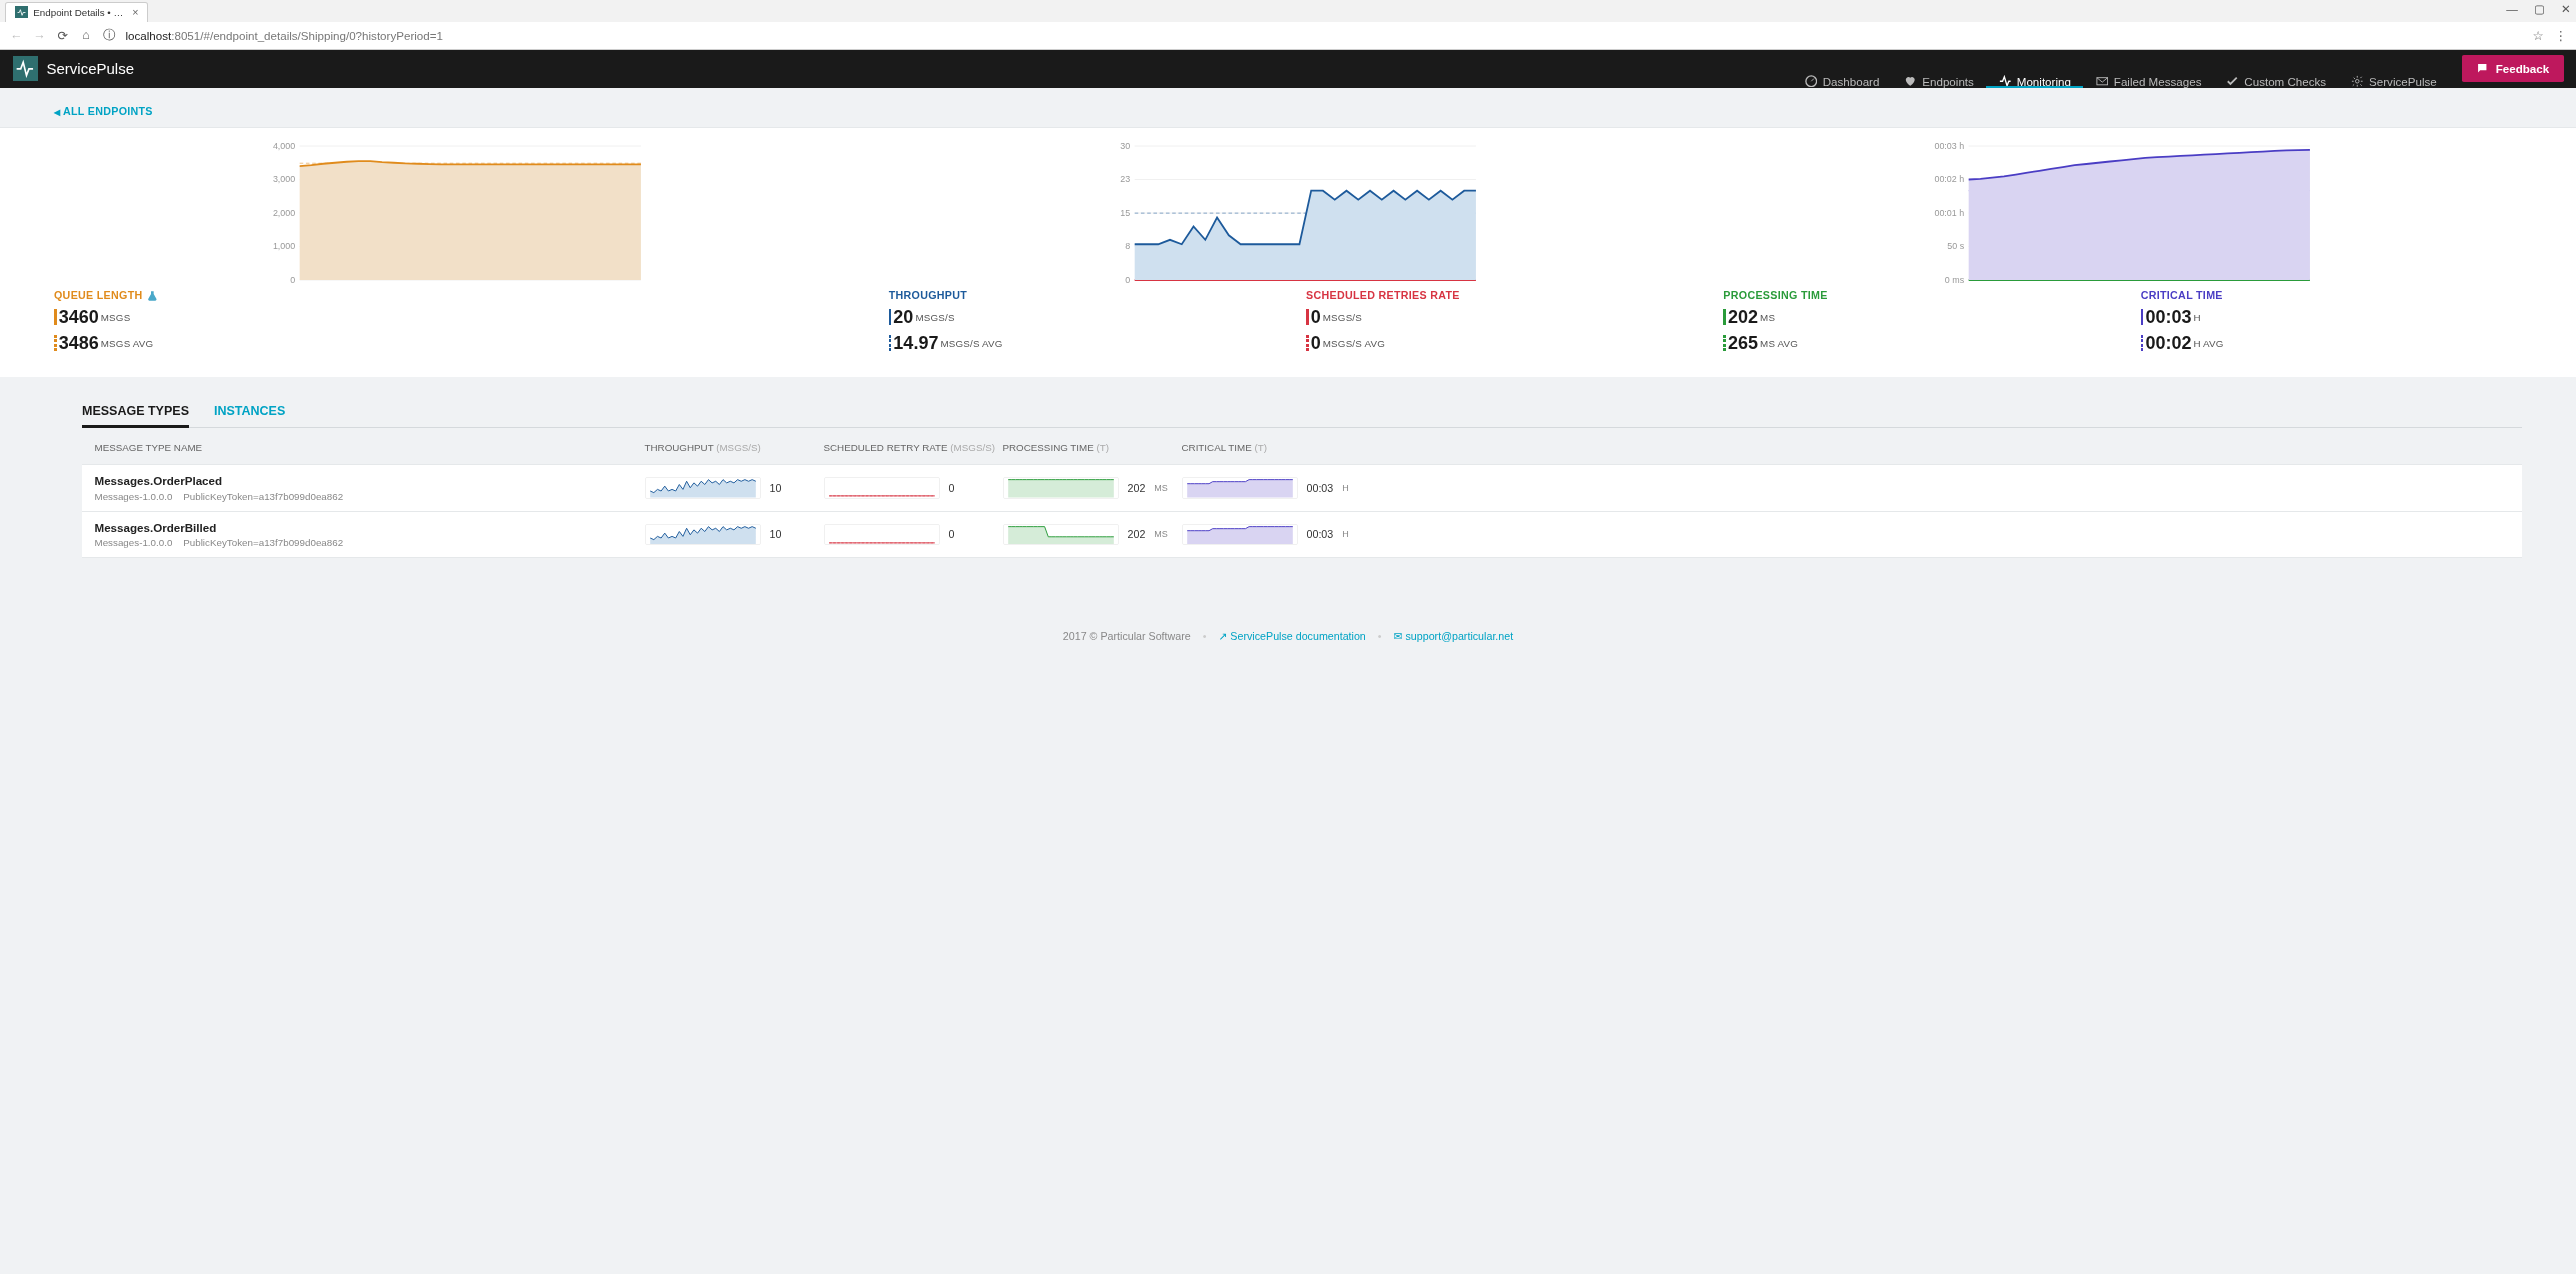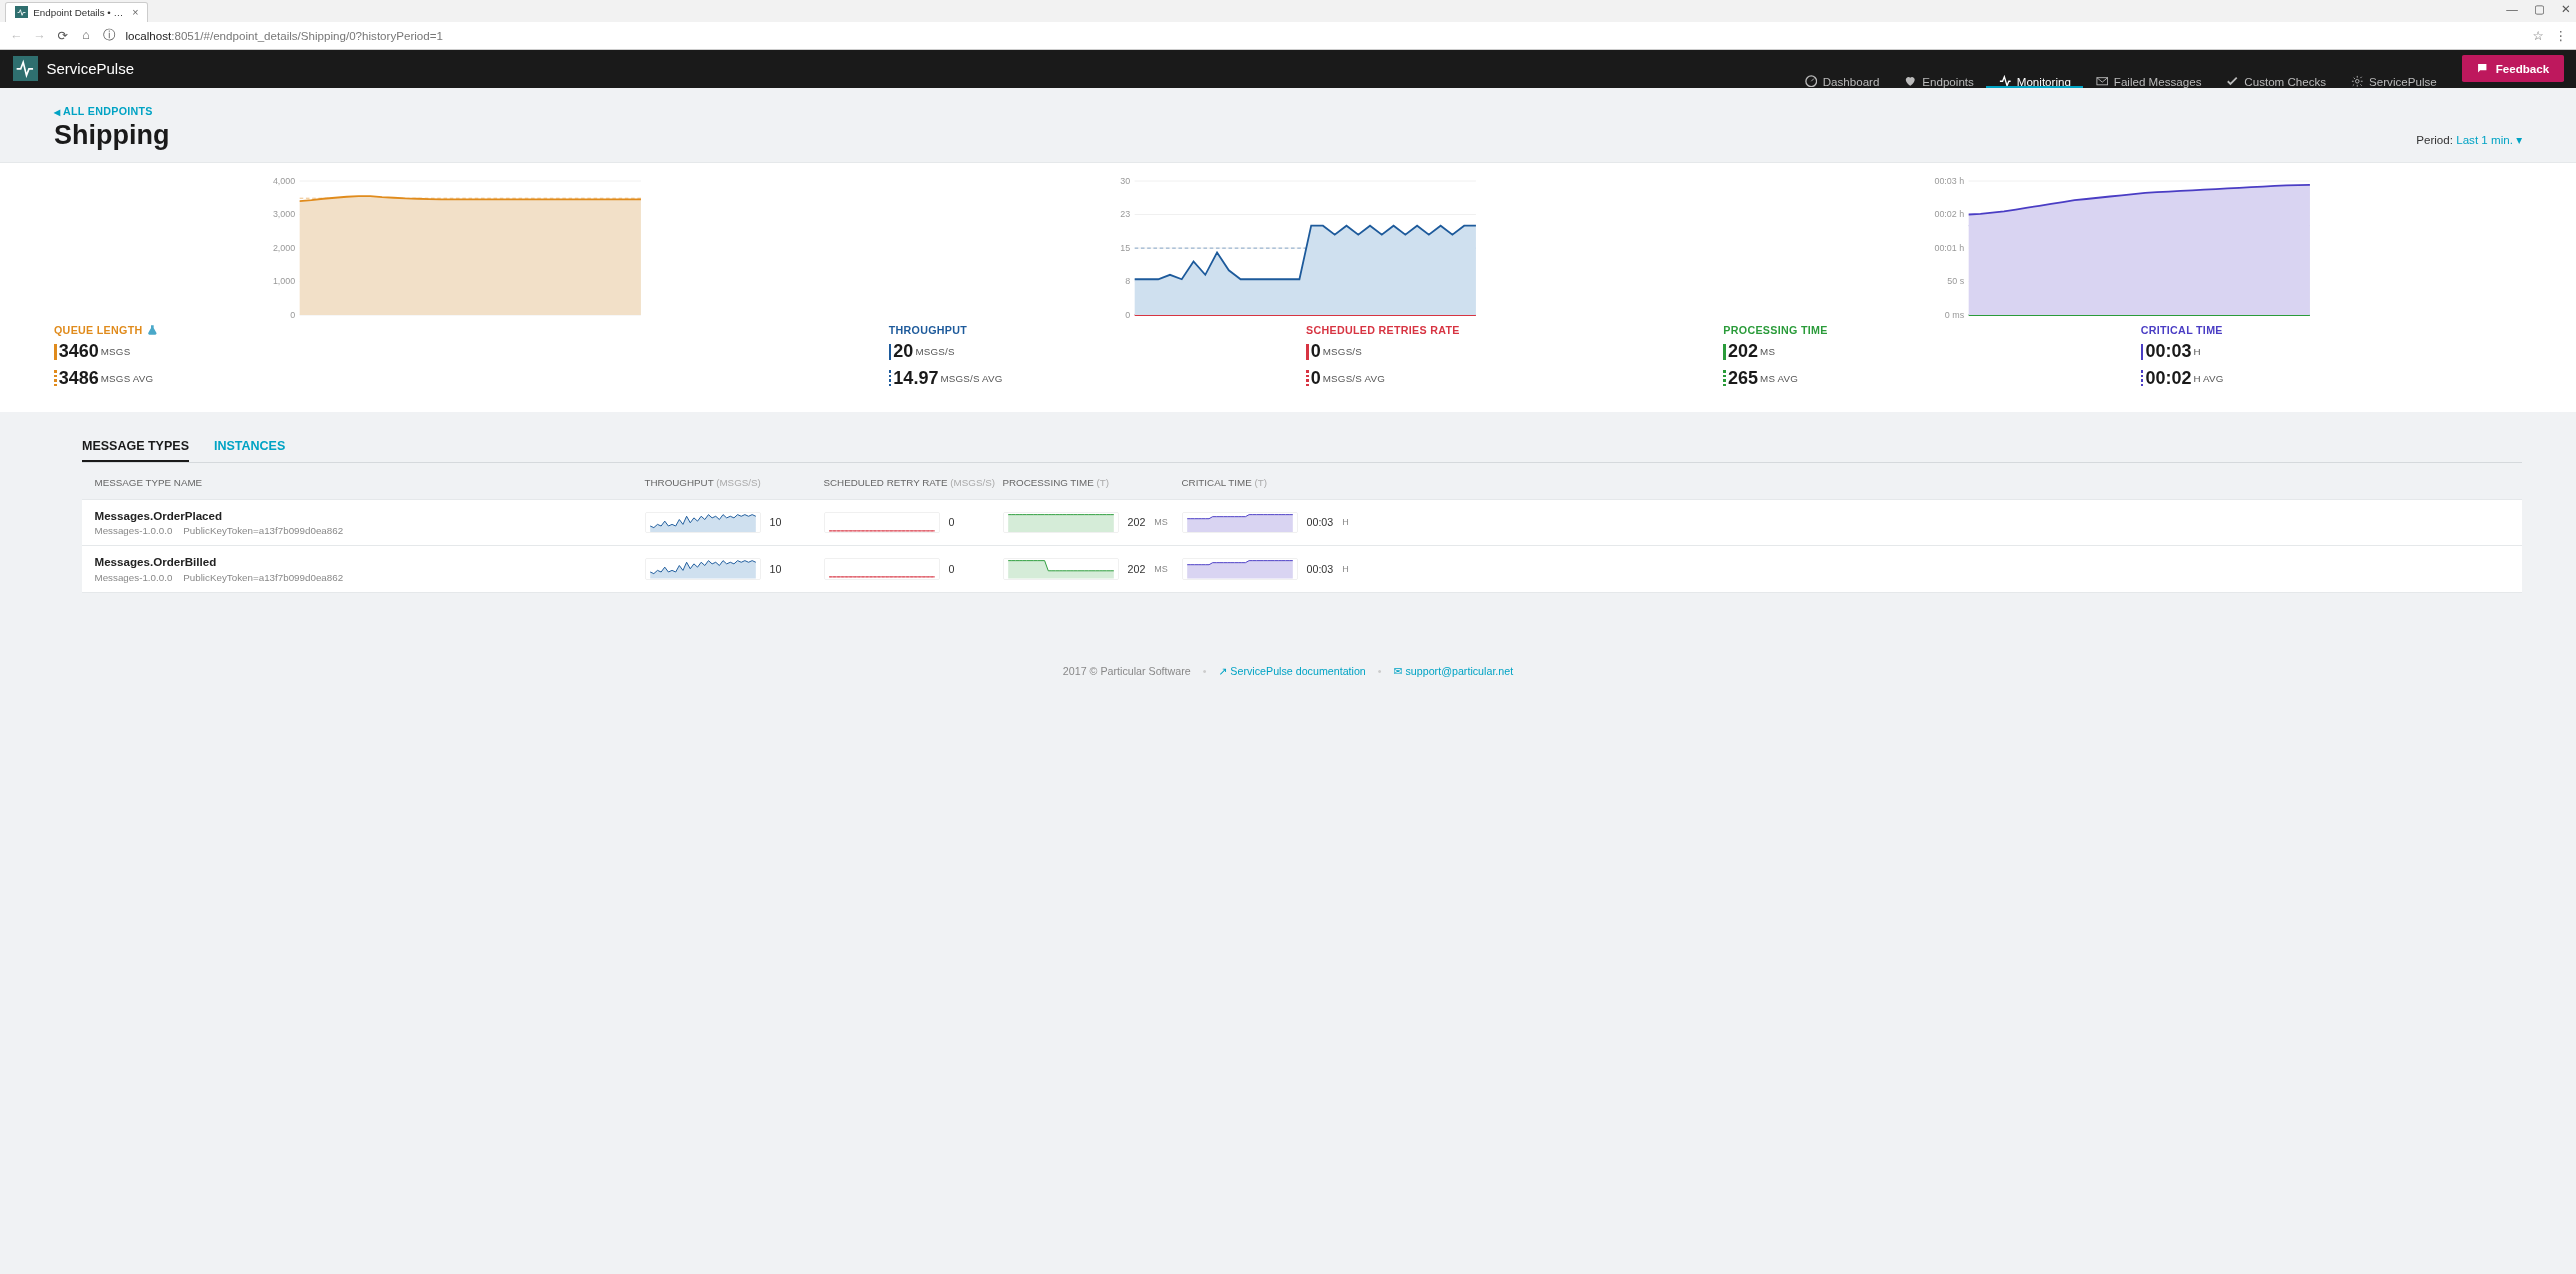--- a/index.html
+++ b/index.html
@@ -179,27 +179,20 @@
   <div class="feedback-btn">
     <svg viewBox="0 0 24 24">
         <path d="M4 4h16v12H8l-4 4z"></path>
       </svg>
     <span>Feedback</span>
   </div>
 </div>
 
 <div class="page-head">
   <a href="#" class="back-link">ALL ENDPOINTS</a>
-  <div class="page-title-row">
-    <div class="page-title">Shipping</div>
-    <div class="period">
-      <span>Period:</span>
-      <span class="val"><span>Last 1 min.</span> <span>▾</span></span>
-    </div>
-  </div>
 </div>
 
 <div class="charts">
   <div class="chart-block">
     <div class="chart-area" id="chart0"><svg viewBox="0 0 420 150" style="font-size:13px">
           <line class="gridline" x1="38" x2="420" y1="150" y2="150"></line>
           <text class="yaxis" x="33" y="153" text-anchor="end" font-size="10" fill="#999">0</text>
           <line class="gridline" x1="38" x2="420" y1="112.5" y2="112.5"></line>
           <text class="yaxis" x="33" y="115.5" text-anchor="end" font-size="10" fill="#999">1,000</text>
           <line class="gridline" x1="38" x2="420" y1="75" y2="75"></line>

